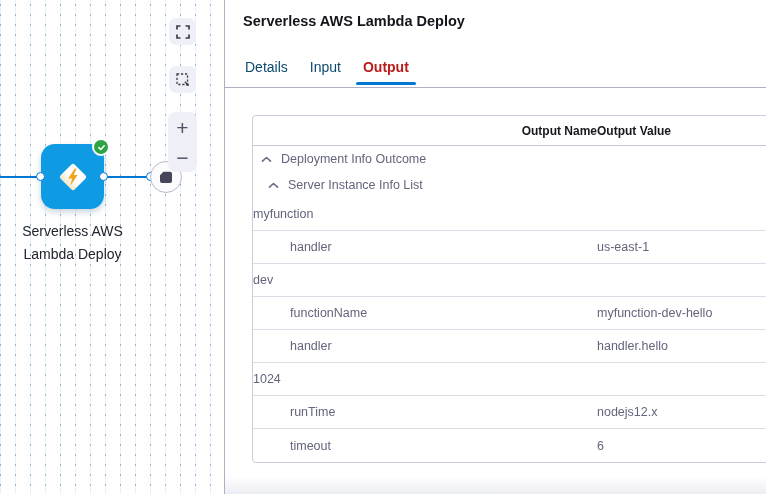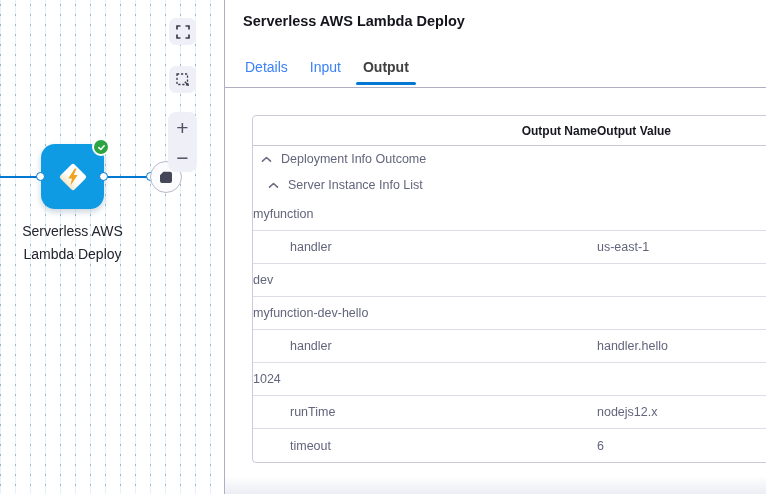--- a/index.html
+++ b/index.html
@@ -35,22 +35,22 @@
 
   
   .vdivider{position:absolute;left:224px;top:0;width:1px;height:494px;background:#AEAFC2;}
 
   
   .panel{position:absolute;left:225px;top:0;width:541px;height:494px;background:#fff;overflow:hidden;}
   .panel::after{content:"";position:absolute;left:0;right:0;bottom:0;height:18px;
     background:linear-gradient(180deg, rgba(236,237,243,0) 0%, #ECEDF3 100%);pointer-events:none;}
   .panel-title{position:absolute;left:18px;top:13px;font-size:14.5px;font-weight:700;color:#14141C;}
   .tabs{position:absolute;left:20px;top:59px;display:flex;gap:22px;}
-  .tab{position:relative;font-size:14px;color:#3b82f6;padding-bottom:10px;cursor:pointer;}
-  .tab.active{font-weight:700;color:#404040;}
+  .tab{position:relative;font-size:14px;color:#0c4a6e;padding-bottom:10px;cursor:pointer;}
+  .tab.active{font-weight:700;color:#b91c1c;}
   .tab.active::after{content:"";position:absolute;left:-7px;right:-7px;bottom:0;height:3px;
     background:#0278D5;border-radius:2px;}
   .tab-divider{position:absolute;left:0;top:87px;width:541px;height:1px;background:#AEAFC2;}
 
   .card{position:absolute;left:27px;top:115px;width:528px;background:#fff;
     border:1px solid #CBCCDA;border-radius:4px;}
   .thead{display:grid;grid-template-columns:344px 1fr;align-items:center;height:30px;
     border-bottom:1px solid #C6C7D4;font-size:12px;font-weight:700;color:#17171F;}
   .thead .c1{padding-left:9px;text-align:right;}
   .trow{color:#63657C;font-size:12.5px;}
@@ -170,20 +170,21 @@
       <div class="c2">myfunction</div>
     </div>
     <div class="trow data">
       <div class="c1">handler</div>
       <div class="c2">us-east-1</div>
     </div>
     <div class="trow data">
       <div class="c2">dev</div>
     </div>
     <div class="trow data">
+      <div class="c1">functionName</div>
       <div class="c2">myfunction-dev-hello</div>
     </div>
     <div class="trow data">
       <div class="c1">handler</div>
       <div class="c2">handler.hello</div>
     </div>
     <div class="trow data">
       <div class="c2">1024</div>
     </div>
     <div class="trow data">

